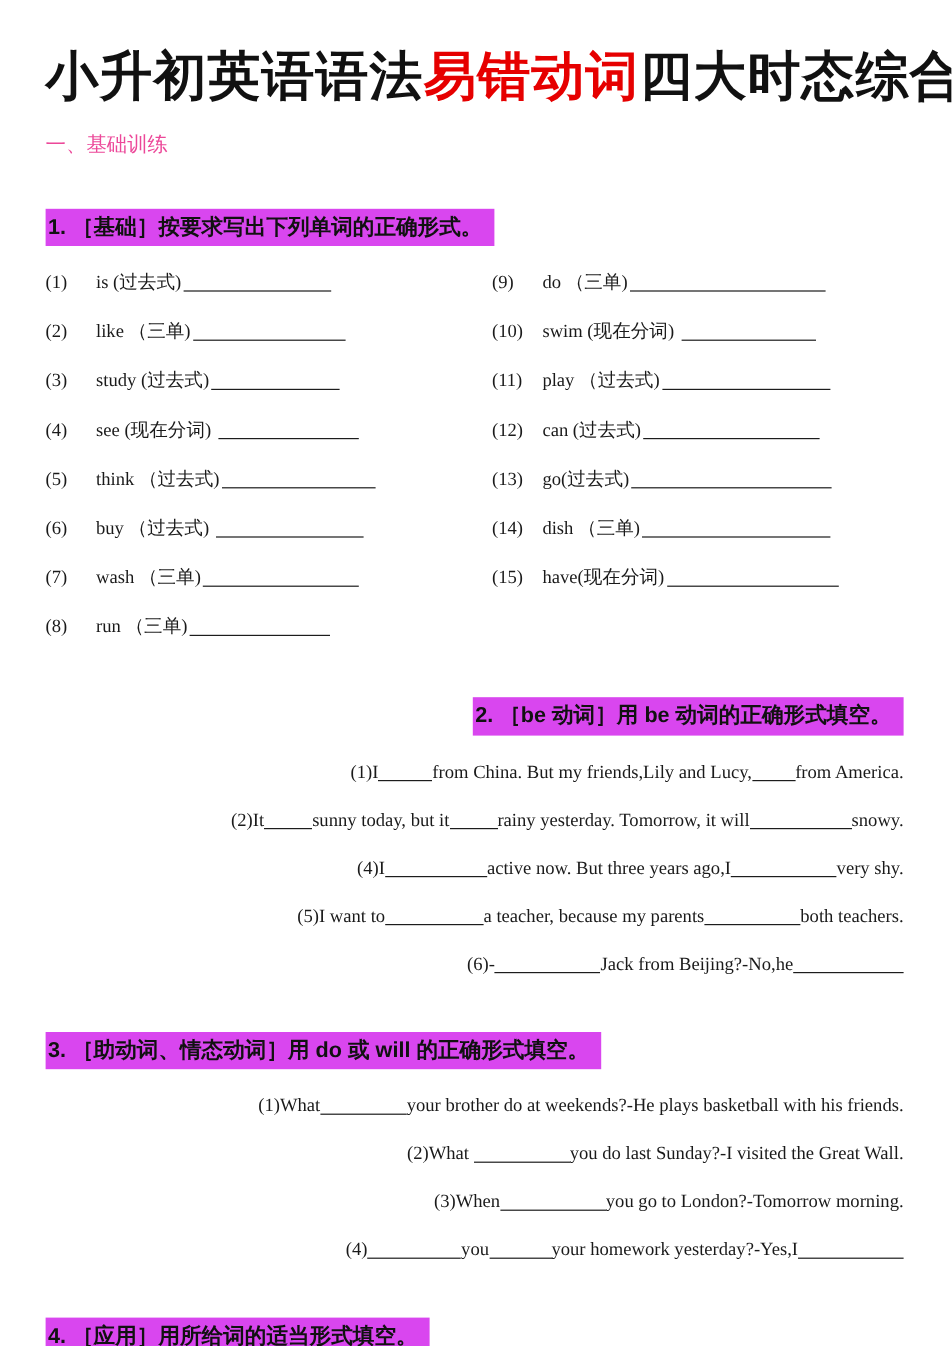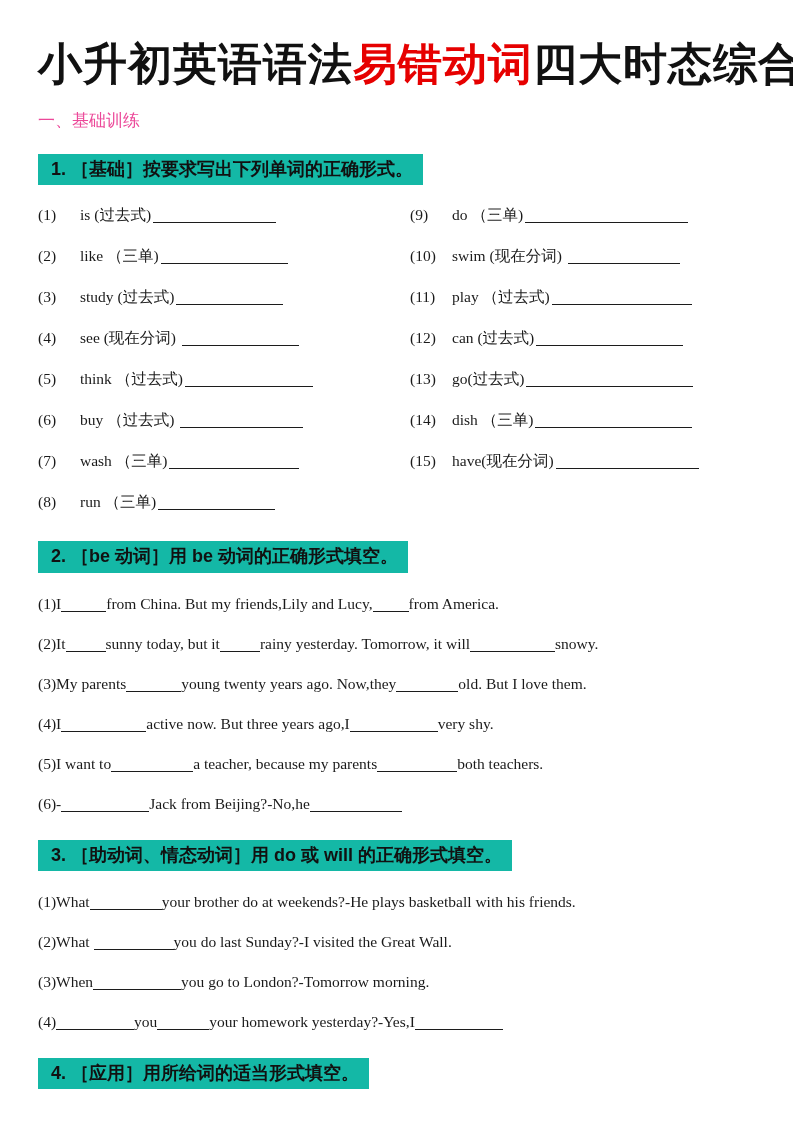--- a/index.html
+++ b/index.html
@@ -16,39 +16,40 @@
     color:#111;white-space:nowrap;
   }
   .title .red{color:#e60000;}
   .sec-head{
     font-family:"Liberation Sans", sans-serif;
     font-size:17px;font-weight:normal;color:#ec4899;
     margin:4px 0 22px 0;
   }
   .q-head{margin:20px 0 20px 0;}
   .q-head .hl{
-    display:inline-block;background:#14b8a6;
+    display:inline-block;background:#d946ef;
     font-family:"Liberation Sans", sans-serif;
     font-size:18px;font-weight:bold;color:#111;
-    padding:3px 10px 4px 13px;line-height:1.35;
+    padding:3px 10px 4px 2px;line-height:1.35;margin-top:20px;
   }
   .word-grid{display:flex;margin-top:2px;}
   .word-col{width:372px;flex:0 0 auto;}
   .word-col.right{width:auto;flex:1 1 auto;}
   .word-item{height:41px;display:flex;align-items:baseline;font-size:15.5px;white-space:pre;}
   .word-item .wnum{display:inline-block;min-width:42px;}
   .word-item .wtext{margin-right:2px;}
   .blank{
     display:inline-block;height:13px;
     border-bottom:1.4px solid #1c1c1c;
     transform:translateY(3px);
   }
   .sentence{
     margin:0 0 19px 0;font-size:15.5px;line-height:21px;
     white-space:pre-wrap;
+    text-align:right;
   }
 </style>
 </head>
 <body>
 
 <div class="page">
 
   <h1 class="title"><span>小升初英语语法</span><span class="red">易错动词</span><span>四大时态综合训练</span></h1>
 
   <div class="sec-head">一、基础训练</div>
@@ -70,25 +71,24 @@
       <div class="word-item"><span class="wnum">(9)</span><span class="wtext">do （三单)</span><span class="blank" style="width: 163px;"></span></div>
       <div class="word-item"><span class="wnum">(10)</span><span class="wtext">swim (现在分词) </span><span class="blank" style="width: 112px;"></span></div>
       <div class="word-item"><span class="wnum">(11)</span><span class="wtext">play （过去式)</span><span class="blank" style="width: 140px;"></span></div>
       <div class="word-item"><span class="wnum">(12)</span><span class="wtext">can (过去式)</span><span class="blank" style="width: 147px;"></span></div>
       <div class="word-item"><span class="wnum">(13)</span><span class="wtext">go(过去式)</span><span class="blank" style="width: 167px;"></span></div>
       <div class="word-item"><span class="wnum">(14)</span><span class="wtext">dish （三单)</span><span class="blank" style="width: 157px;"></span></div>
       <div class="word-item"><span class="wnum">(15)</span><span class="wtext">have(现在分词)</span><span class="blank" style="width: 143px;"></span></div>
     </div>
   </div>
 
-  <div class="q-head" style="margin-top:8px;"><span class="hl">2. ［be 动词］用 be 动词的正确形式填空。</span></div>
+  <div class="q-head" style="margin-top:8px;text-align:right;"><span class="hl">2. ［be 动词］用 be 动词的正确形式填空。</span></div>
 
   <p class="sentence"><span>(1)I</span><span class="blank" style="width: 45px;"></span><span>from China. But my friends,Lily and Lucy,</span><span class="blank" style="width: 36px;"></span><span>from America.</span></p>
   <p class="sentence"><span>(2)It</span><span class="blank" style="width: 40px;"></span><span>sunny today, but it</span><span class="blank" style="width: 40px;"></span><span>rainy yesterday. Tomorrow, it will</span><span class="blank" style="width: 85px;"></span><span>snowy.</span></p>
-  <p class="sentence"><span>(3)My parents</span><span class="blank" style="width: 55px;"></span><span>young twenty years ago. Now,they</span><span class="blank" style="width: 62px;"></span><span>old. But I love them.</span></p>
   <p class="sentence"><span>(4)I</span><span class="blank" style="width: 85px;"></span><span>active now. But three years ago,I</span><span class="blank" style="width: 88px;"></span><span>very shy.</span></p>
   <p class="sentence"><span>(5)I want to</span><span class="blank" style="width: 82px;"></span><span>a teacher, because my parents</span><span class="blank" style="width: 80px;"></span><span>both teachers.</span></p>
   <p class="sentence"><span>(6)-</span><span class="blank" style="width: 88px;"></span><span>Jack from Beijing?-No,he</span><span class="blank" style="width: 92px;"></span></p>
 
   <div class="q-head" style="margin-top:26px;"><span class="hl">3. ［助动词、情态动词］用 do 或 will 的正确形式填空。</span></div>
 
   <p class="sentence"><span>(1)What</span><span class="blank" style="width: 72px;"></span><span>your brother do at weekends?-He plays basketball with his friends.</span></p>
   <p class="sentence"><span>(2)What </span><span class="blank" style="width: 80px;"></span><span>you do last Sunday?-I visited the Great Wall.</span></p>
   <p class="sentence"><span>(3)When</span><span class="blank" style="width: 88px;"></span><span>you go to London?-Tomorrow morning.</span></p>
   <p class="sentence"><span>(4)</span><span class="blank" style="width: 78px;"></span><span>you</span><span class="blank" style="width: 52px;"></span><span>your homework yesterday?-Yes,I</span><span class="blank" style="width: 88px;"></span></p>

